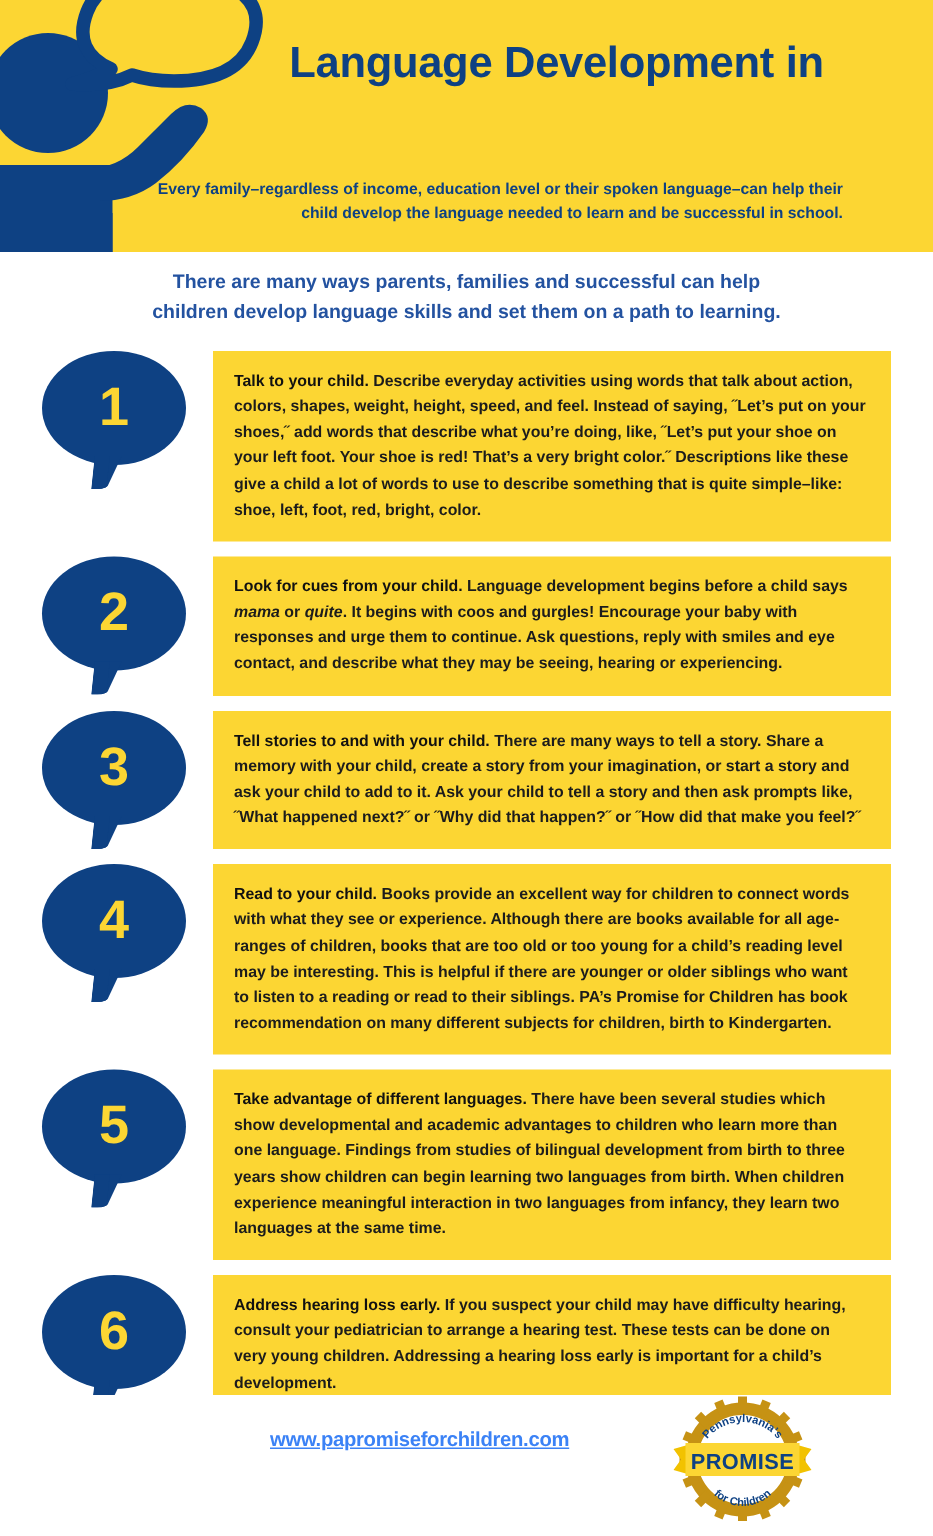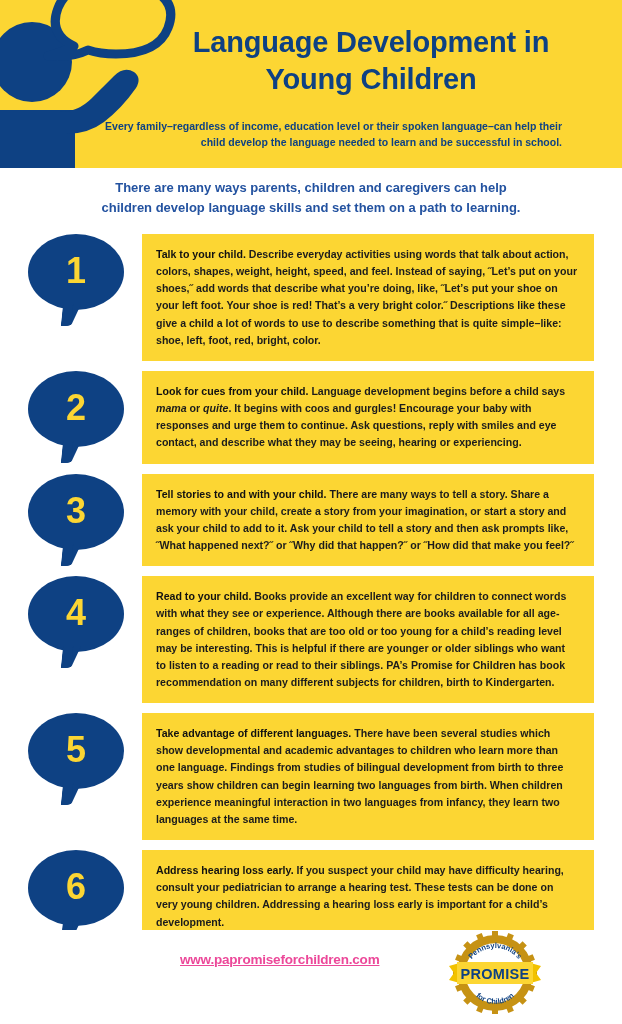--- a/index.html
+++ b/index.html
@@ -162,21 +162,21 @@
     width: 622px;
     height: 94px;
     background: #ffffff;
   }
   .footer-url {
     position: absolute;
     left: 180px;
     top: 22px;
     font-size: 13.5px;
     font-weight: bold;
-    color: #ec4899;
+    color: #3b82f6;
     letter-spacing: -0.2px;
   }
   .seal {
     position: absolute;
     left: 443px;
     top: -2px;
     width: 104px;
     height: 86px;
   }
 </style>
@@ -201,28 +201,27 @@
                  Q 122 108 104 122 Q 88 134 66 134 L 30 134 Z" fill="#0e4183"></path>
 
         <path d="M 108 -18 Q 68 -18 58 8 Q 48 34 74 46 Q 62 52 48 56
                  Q 72 58 88 50 Q 100 54 116 54 Q 158 54 168 28 Q 178 2 152 -10
                  Q 132 -18 108 -18 Z" fill="none" stroke="#0e4183" stroke-width="9" stroke-linejoin="round"></path>
       </svg>
     </div>
 
     <div class="header-title-wrap">
       <h1 class="title">Language Development in</h1>
-      <h1 class="title">Young Children</h1>
     </div>
 
     <div class="header-sub">Every family–regardless of income, education level or their spoken language–can help their child develop the language needed to learn and be successful in school.</div>
   </div>
 
   <div class="intro">
-    <div>There are many ways parents, children and caregivers can help</div>
+    <div>There are many ways parents, families and successful can help</div>
     <div>children develop language skills and set them on a path to learning.</div>
   </div>
 
   <div class="list">
 
     <div class="row">
       <div class="bubble-cell">
         <div class="bubble">
           <span class="bubble-num">1</span>
         </div>

